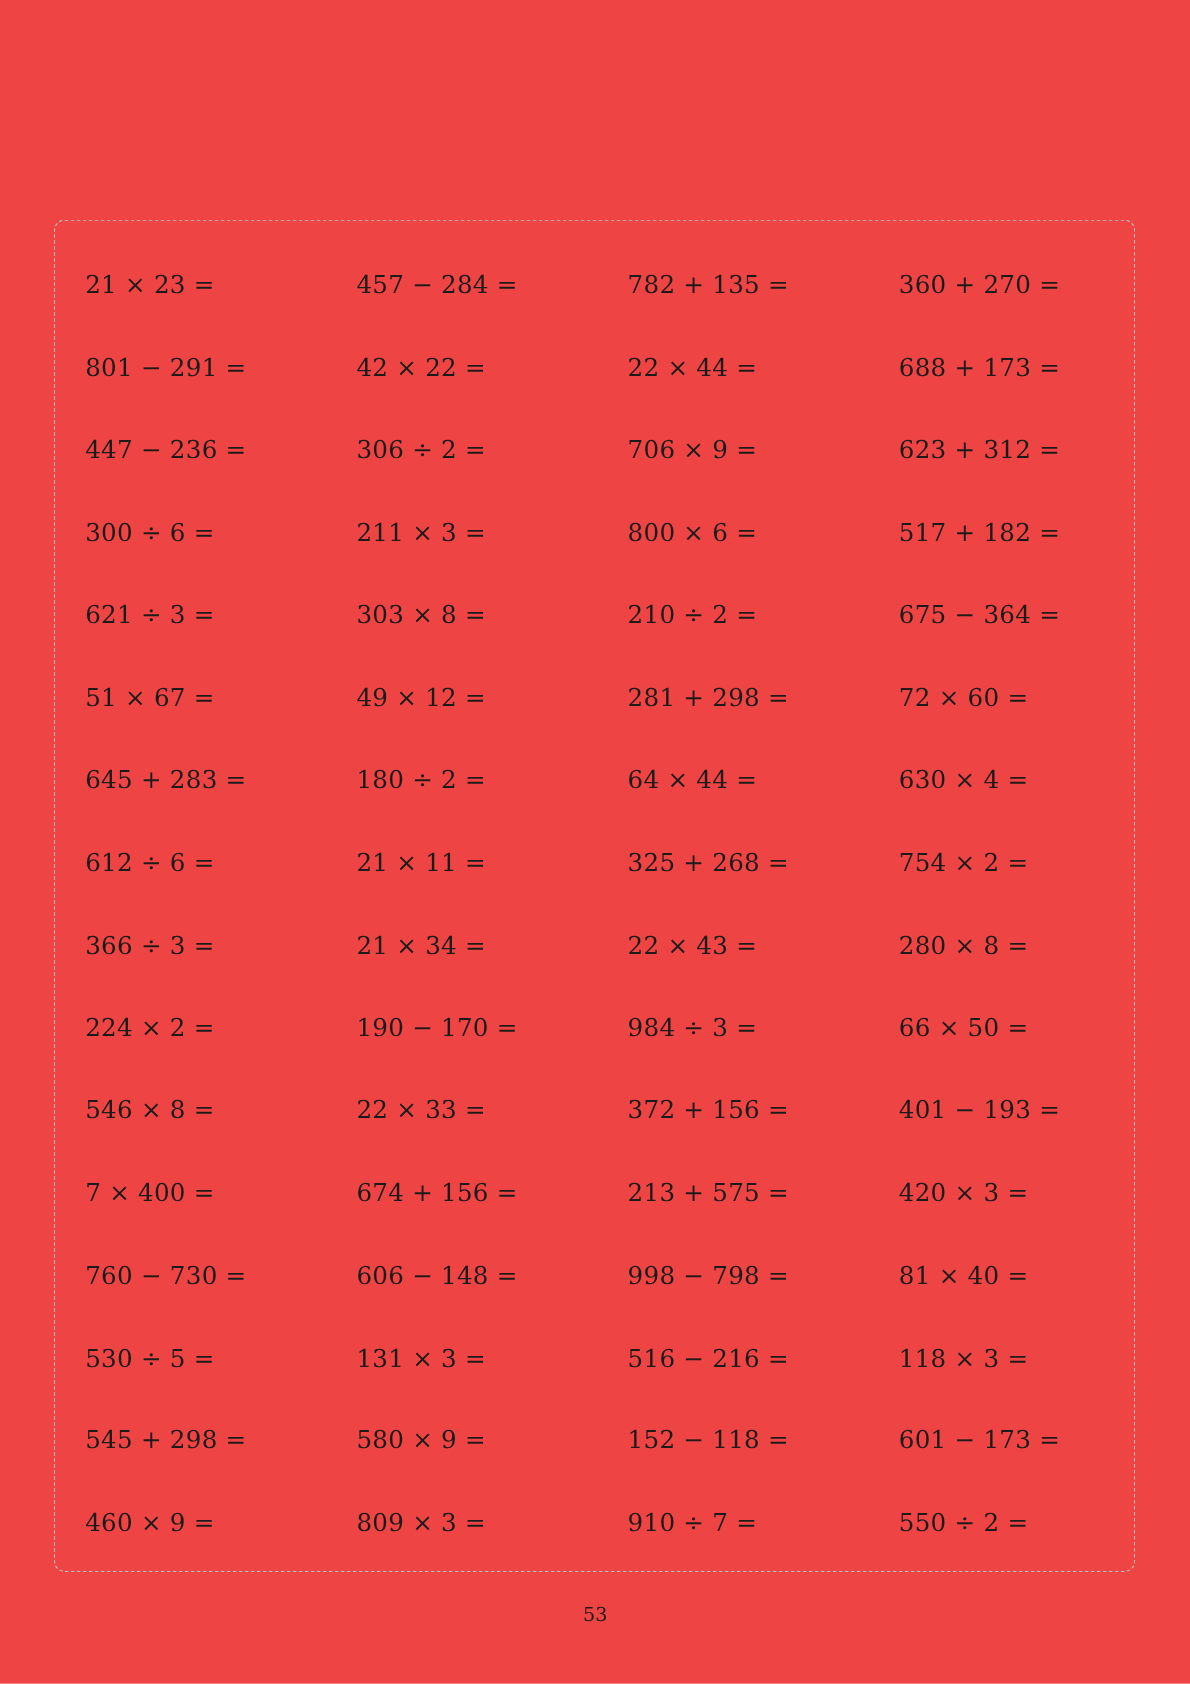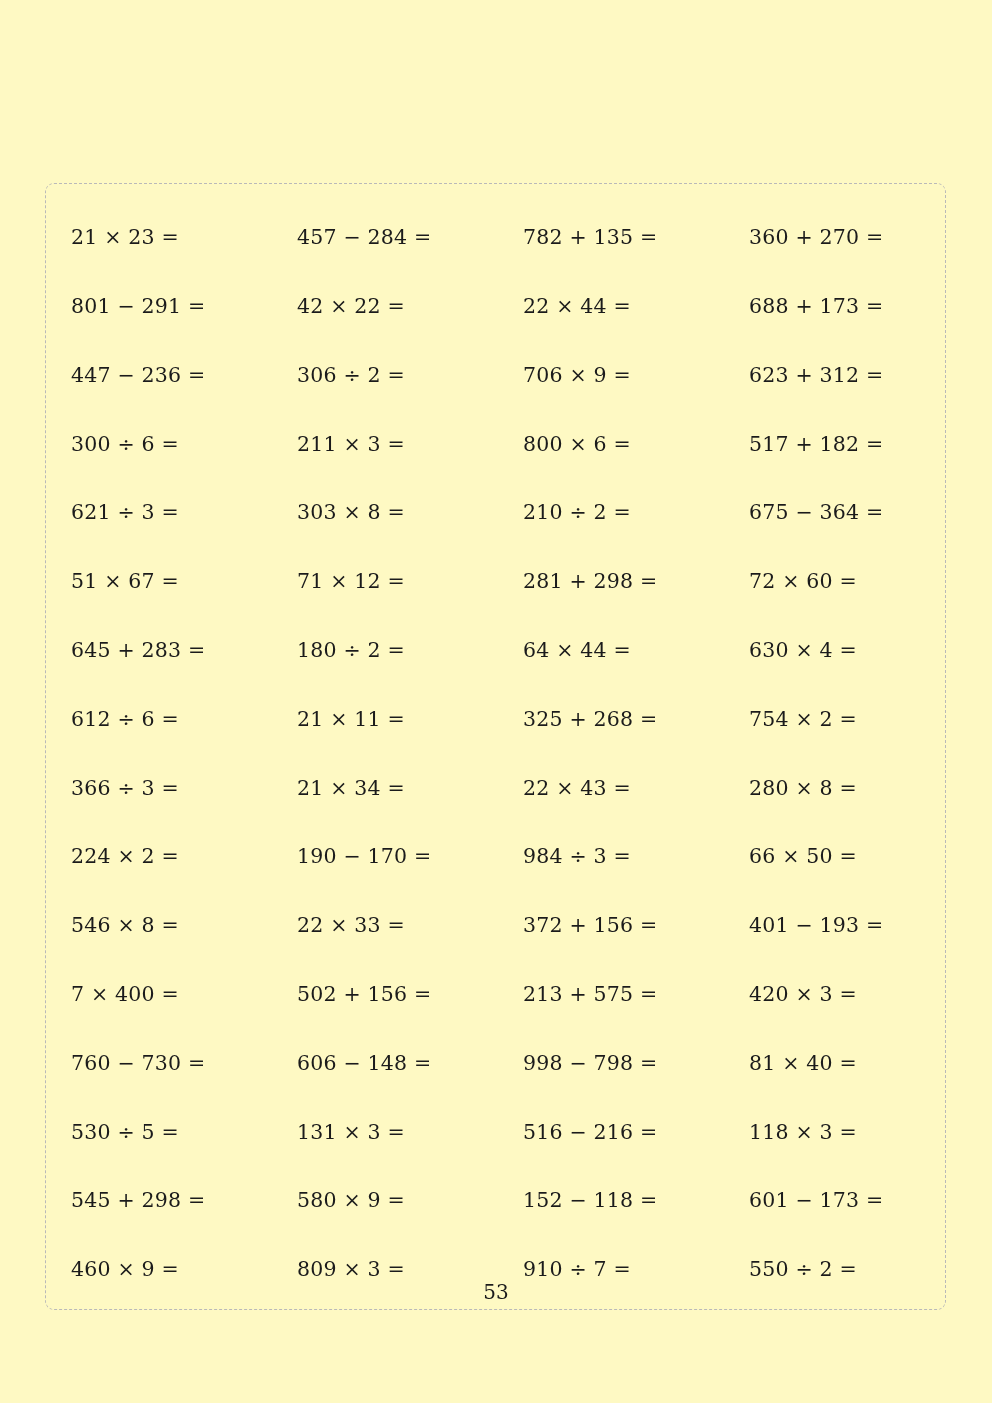--- a/index.html
+++ b/index.html
@@ -14,21 +14,21 @@
     font-family: "DejaVu Serif", "Liberation Serif", serif;
     overflow: hidden;
   }
 
   #worksheet-page {
     position: absolute;
     left: 0;
     top: 0;
     width: 992px;
     height: 1403px;
-    background: #fef9c3;
+    background: #ef4444;
   }
 
   #problem-frame {
     position: absolute;
     left: 45px;
     top: 183px;
     width: 901px;
     height: 1127px;
     box-sizing: border-box;
     border: 1.4px dashed #b9b9b9;
@@ -57,24 +57,24 @@
     line-height: 1;
     color: #1b1b1b;
     letter-spacing: 0.2px;
     white-space: nowrap;
     font-family: "DejaVu Serif", "Liberation Serif", serif;
   }
 
   #page-number {
     position: absolute;
     left: 0;
-    top: 1280px;
+    top: 1336px;
     width: 992px;
     text-align: center;
-    font-size: 20px;
+    font-size: 16px;
     color: #1b1b1b;
     font-family: "DejaVu Serif", "Liberation Serif", serif;
   }
 </style>
 </head>
 <body>
 
 <div id="worksheet-page">
 
   <div id="problem-frame">
@@ -93,21 +93,21 @@
         <div class="problem-cell">623 + 312 =</div>
         <div class="problem-cell">300 ÷ 6 =</div>
         <div class="problem-cell">211 × 3 =</div>
         <div class="problem-cell">800 × 6 =</div>
         <div class="problem-cell">517 + 182 =</div>
         <div class="problem-cell">621 ÷ 3 =</div>
         <div class="problem-cell">303 × 8 =</div>
         <div class="problem-cell">210 ÷ 2 =</div>
         <div class="problem-cell">675 − 364 =</div>
         <div class="problem-cell">51 × 67 =</div>
-        <div class="problem-cell">71 × 12 =</div>
+        <div class="problem-cell">49 × 12 =</div>
         <div class="problem-cell">281 + 298 =</div>
         <div class="problem-cell">72 × 60 =</div>
         <div class="problem-cell">645 + 283 =</div>
         <div class="problem-cell">180 ÷ 2 =</div>
         <div class="problem-cell">64 × 44 =</div>
         <div class="problem-cell">630 × 4 =</div>
         <div class="problem-cell">612 ÷ 6 =</div>
         <div class="problem-cell">21 × 11 =</div>
         <div class="problem-cell">325 + 268 =</div>
         <div class="problem-cell">754 × 2 =</div>
@@ -117,21 +117,21 @@
         <div class="problem-cell">280 × 8 =</div>
         <div class="problem-cell">224 × 2 =</div>
         <div class="problem-cell">190 − 170 =</div>
         <div class="problem-cell">984 ÷ 3 =</div>
         <div class="problem-cell">66 × 50 =</div>
         <div class="problem-cell">546 × 8 =</div>
         <div class="problem-cell">22 × 33 =</div>
         <div class="problem-cell">372 + 156 =</div>
         <div class="problem-cell">401 − 193 =</div>
         <div class="problem-cell">7 × 400 =</div>
-        <div class="problem-cell">502 + 156 =</div>
+        <div class="problem-cell">674 + 156 =</div>
         <div class="problem-cell">213 + 575 =</div>
         <div class="problem-cell">420 × 3 =</div>
         <div class="problem-cell">760 − 730 =</div>
         <div class="problem-cell">606 − 148 =</div>
         <div class="problem-cell">998 − 798 =</div>
         <div class="problem-cell">81 × 40 =</div>
         <div class="problem-cell">530 ÷ 5 =</div>
         <div class="problem-cell">131 × 3 =</div>
         <div class="problem-cell">516 − 216 =</div>
         <div class="problem-cell">118 × 3 =</div>

